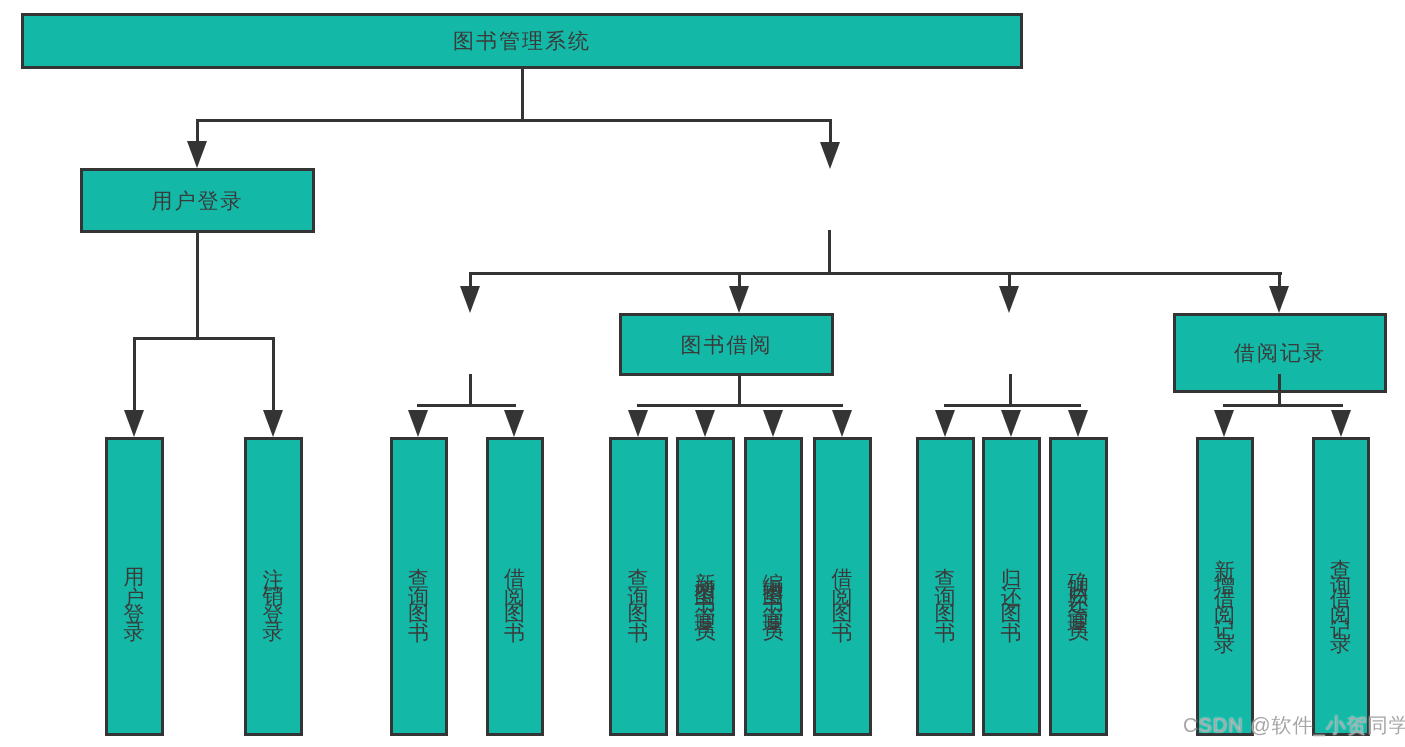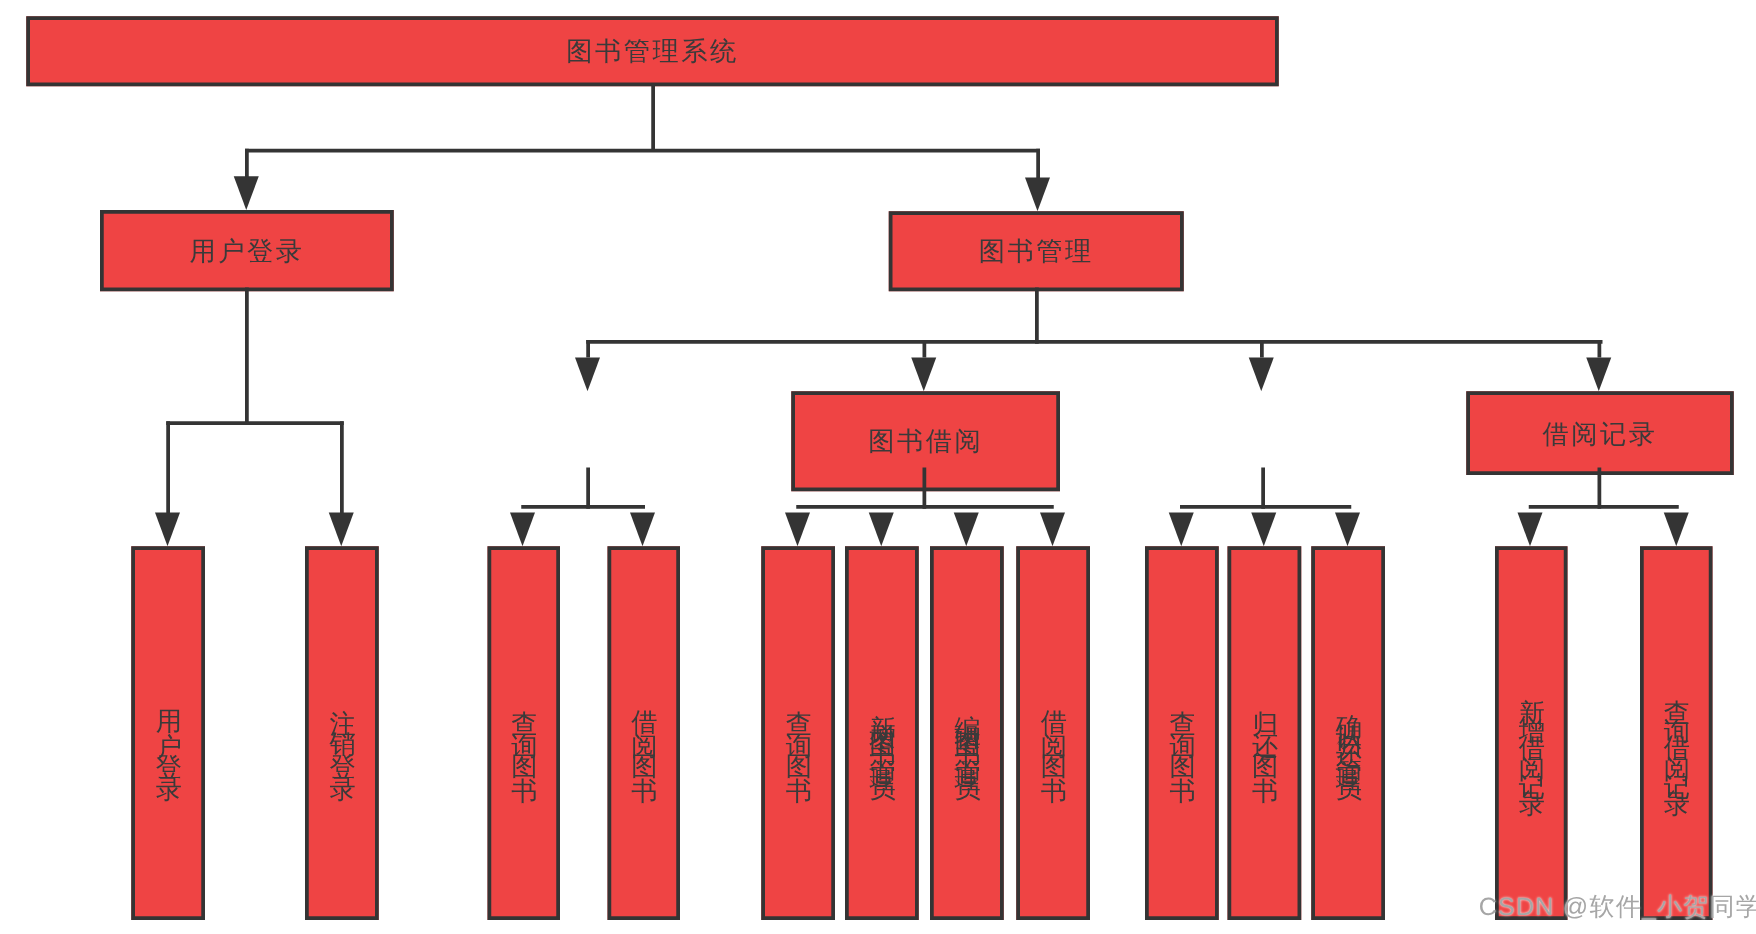--- a/index.html
+++ b/index.html
@@ -1,21 +1,21 @@
 <!DOCTYPE html>
 <html><head>
 <meta charset="utf-8">
 <style>
   html,body{margin:0;padding:0;background:#ffffff;}
   .canvas{
     position:relative;width:1405px;height:747px;background:#ffffff;overflow:hidden;
     font-family:"Liberation Sans","DejaVu Sans",sans-serif;
   }
   .box{
-    position:absolute;box-sizing:border-box;border:3px solid #343434;background:#ef4444;
+    position:absolute;box-sizing:border-box;border:3px solid #343434;background:#14b8a6;
     display:flex;align-items:center;justify-content:center;
     font-size:21px;color:#3a3a3a;letter-spacing:2px;white-space:nowrap;
   }
   .leaf{
     line-height:1;writing-mode:vertical-rl;text-orientation:mixed;
     white-space:normal;letter-spacing:18px;
   }
   .ls{letter-spacing:18px;}   
   .lm{letter-spacing:15px;}   
   .ll{letter-spacing:7px;}    
@@ -32,24 +32,23 @@
   }
 </style>
 </head>
 <body>
 
 <div class="canvas">
 
   <div class="box" style="left:21px;top:13px;width:1002px;height:56px">图书管理系统</div>
 
   <div class="box" style="left:80px;top:168px;width:235px;height:65px">用户登录</div>
-  <div class="box" style="left:711px;top:169px;width:236px;height:64px">图书管理</div>
 
-  <div class="box" style="left:633px;top:313px;width:215px;height:80px">图书借阅</div>
-  <div class="box" style="left:1173px;top:313px;width:214px;height:67px">借阅记录</div>
+  <div class="box" style="left:619px;top:313px;width:215px;height:63px">图书借阅</div>
+  <div class="box" style="left:1173px;top:313px;width:214px;height:80px">借阅记录</div>
 
   <div class="box leaf ls" style="left:105px;top:437px;width:59px;height:299px">用户登录</div>
   <div class="box leaf ls" style="left:244px;top:437px;width:59px;height:299px">注销登录</div>
 
   <div class="box leaf ls" style="left:390px;top:437px;width:58px;height:299px">查询图书</div>
   <div class="box leaf ls" style="left:486px;top:437px;width:58px;height:299px">借阅图书</div>
 
   <div class="box leaf ls" style="left:609px;top:437px;width:59px;height:299px">查询图书</div>
   <div class="box leaf ll" style="left:676px;top:437px;width:59px;height:299px">新增图书（管理员）</div>
   <div class="box leaf ll" style="left:744px;top:437px;width:59px;height:299px">编辑图书（管理员）</div>

